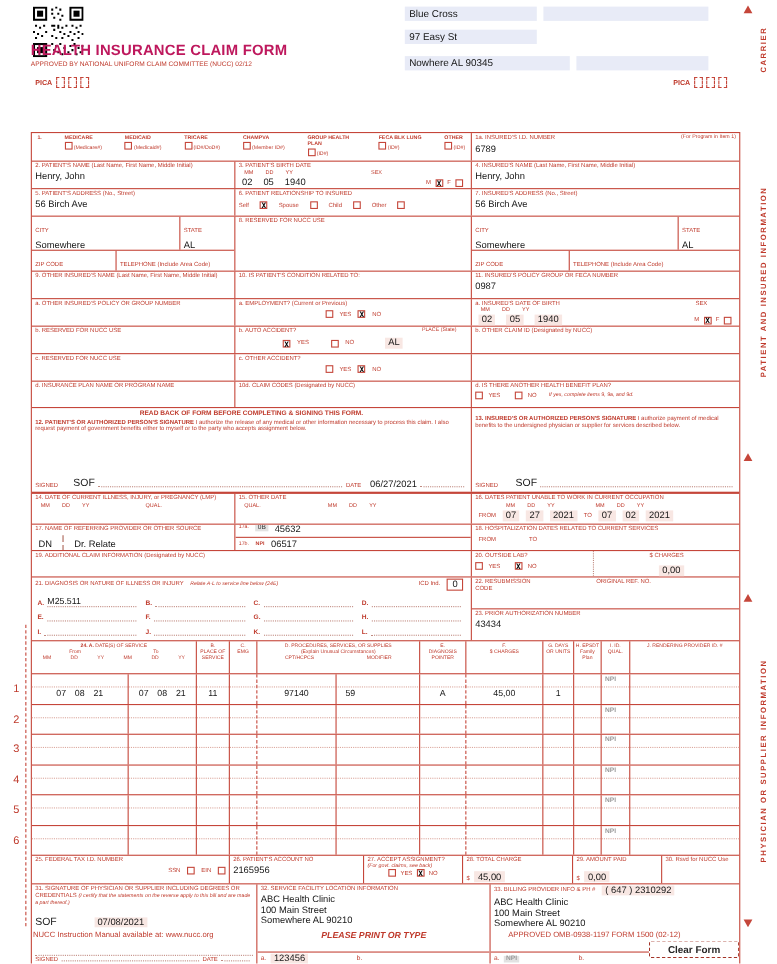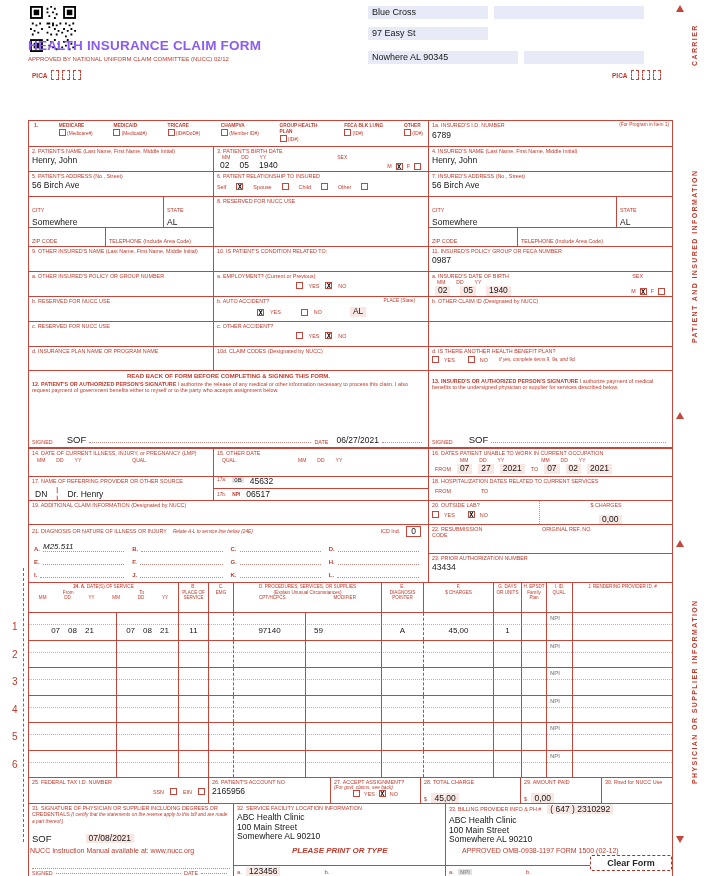--- a/index.html
+++ b/index.html
@@ -18,21 +18,21 @@
   .note{font-size:4.8px;color:var(--rt);}
   .val{font-size:8.5px;color:var(--ink);line-height:1.1;}
   .sig{font-size:9.5px;color:var(--ink);}
   .pk{background:var(--pink);padding:0 3px;}
   .gq{background:#e2e2e2;padding:0 2px;font-size:6px;color:#333;}
   .cb{display:inline-block;width:7px;height:7px;border:1px solid var(--r);font:bold 7px/6px "DejaVu Sans Mono",monospace;color:#000;text-align:center;vertical-align:-1px;background:#fff;}
   .dots{flex:1;border-bottom:1px dotted #c08a80;margin:0 3px 2px;}
 
   
   .qr{position:absolute;left:30px;top:6px;}
-  .title{position:absolute;left:28px;top:38px;font-size:13.5px;font-weight:bold;color:#8b5cf6;letter-spacing:.2px;}
+  .title{position:absolute;left:28px;top:38px;font-size:13.5px;font-weight:bold;color:#be185d;letter-spacing:.2px;}
   .approved{position:absolute;left:28px;top:56px;font-size:6px;color:var(--rt);}
   .carrier{position:absolute;left:368px;top:6px;width:290px;}
   .cline{margin-bottom:3px;white-space:nowrap;}
   .strip{display:inline-block;background:var(--blue);height:13px;line-height:13px;font-size:9px;color:var(--ink);padding:0 4px;margin-right:6px;vertical-align:top;}
   .pica{position:absolute;top:70px;font-size:6.5px;font-weight:bold;color:var(--rt);display:flex;align-items:center;gap:3px;}
   .pbox{display:inline-block;width:8px;height:10px;border:1px dashed var(--r);}
 
   
   .sheet{position:absolute;left:28px;top:84px;width:645px;border:1.5px solid var(--r);background:#fff;margin-top:36px;}
   .fr{display:flex;border-bottom:1px solid var(--r);position:relative;}
@@ -52,21 +52,21 @@
 
   
   .b1wrap{display:flex;justify-content:space-between;width:100%;padding:1px 2px;}
   .b1item{font-size:4.8px;color:var(--rt);line-height:1.25;}
   .b1item .nm{font-weight:bold;display:block;max-width:44px;}
 
   
   .diag{display:flex;flex-wrap:wrap;margin-top:3px;}
   .dslot{width:25%;display:flex;align-items:flex-end;padding:0 6px 1px 2px;height:13px;}
   .dslot .lt{font-size:6px;color:var(--rt);font-weight:bold;margin-right:3px;}
-  .dslot .du{flex:1;border-bottom:1px dotted #c08a80;font-size:8px;line-height:1;font-style:italic;}
+  .dslot .du{flex:1;border-bottom:1px dotted #c08a80;font-size:8px;line-height:1;}
 
   
   .thead{display:flex;height:30px;border-bottom:1px solid var(--r);font-size:4.6px;color:var(--rt);text-align:center;}
   .th{border-right:1px solid var(--r);padding:1px;display:flex;flex-direction:column;justify-content:flex-start;line-height:1.25;}
   .trow{display:flex;height:27.5px;border-bottom:1px solid var(--r);position:relative;}
   .trow::before{content:"";position:absolute;left:0;right:0;top:11px;border-top:1px dotted #dba89e;}
   .tc{border-right:1px solid var(--r);position:relative;padding-top:13px;font-size:8px;text-align:center;}
   .tc.dashed{border-right-style:dashed;}
   .cA1{width:88px;} .cA2{width:62px;} .cB{width:30px;} .cC{width:25px;}
   .cD1{width:72px;} .cD2{width:76px;} .cE{width:42px;} .cF{width:70px;}
@@ -439,21 +439,21 @@
       </div>
     </div>
   </div>
 
   <div class="fr" style="height:24px">
     <div class="fc wL">
       <div class="lbl">17. NAME OF REFERRING PROVIDER OR OTHER SOURCE</div>
       <div class="dvals" style="gap:8px">
         <span class="val">DN</span>
         <span style="color:#c08a80">¦</span>
-        <span class="val">Dr. Henry</span>
+        <span class="val">Dr. Relate</span>
       </div>
     </div>
     <div class="fc wM stack">
       <div class="sub" style="align-items:flex-start;padding:0 3px;gap:6px">
         <span class="note">17a.</span>
         <span class="gq">0B</span>
         <span class="val">45632</span>
       </div>
       <div class="sub" style="align-items:center;padding:0 3px;gap:6px">
         <span class="note">17b.</span>

